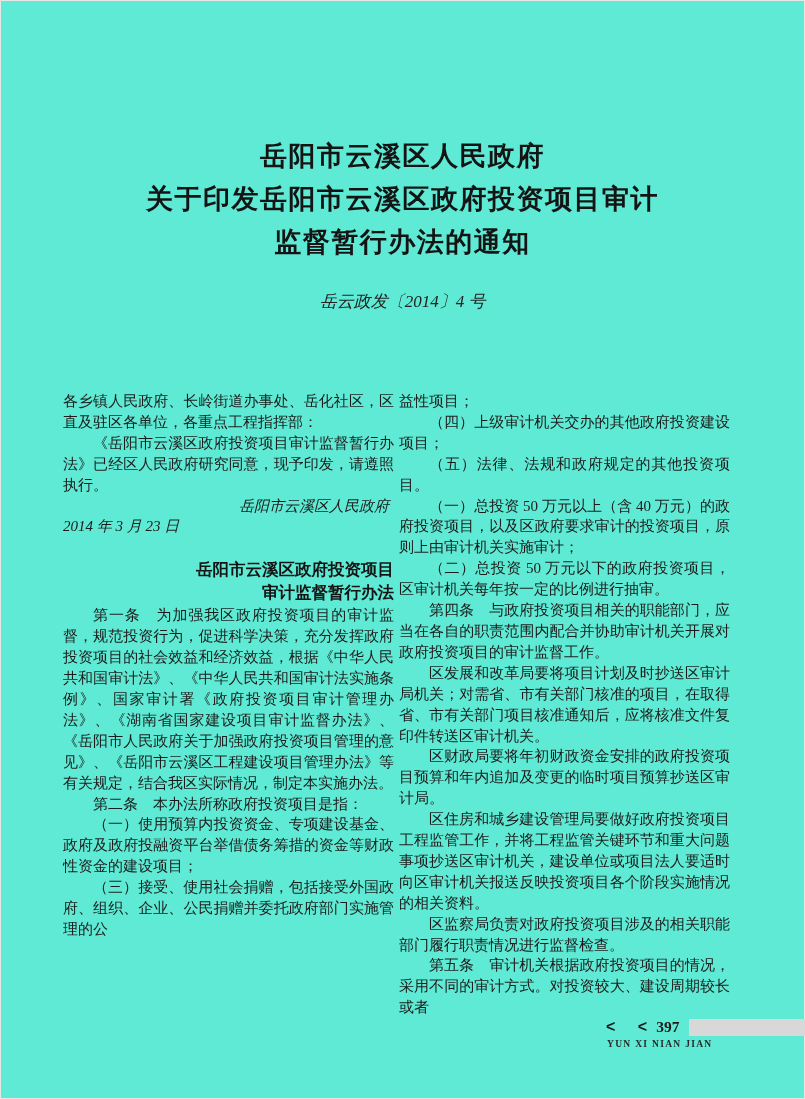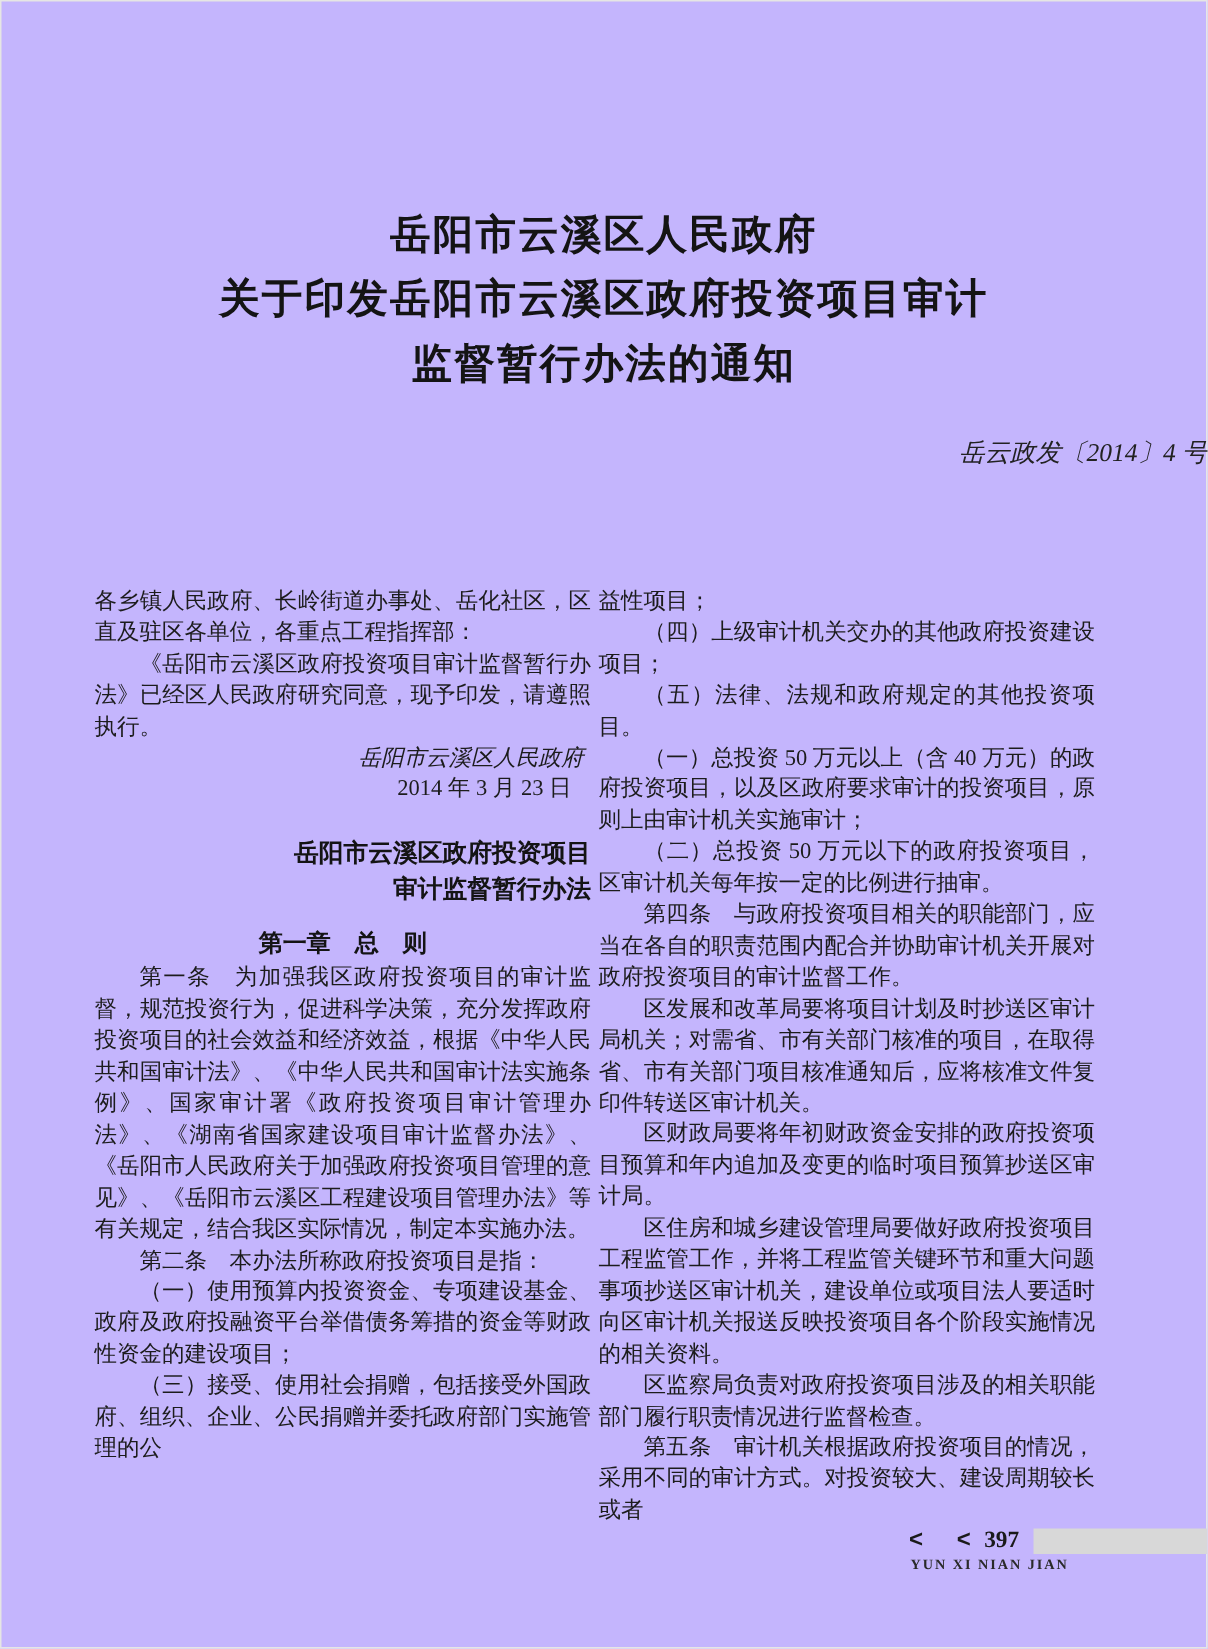--- a/index.html
+++ b/index.html
@@ -2,21 +2,21 @@
 <html><head>
 <meta charset="utf-8">
 <style>
   html, body { margin: 0; padding: 0; }
   body { background: #ffffff; }
 
   .page {
     position: relative;
     width: 805px;
     height: 1099px;
-    background: #c4b5fd;
+    background: #5eead4;
     color: #1a1a1a;
     font-family: "Liberation Serif", "DejaVu Serif", serif;
     overflow: hidden;
     box-shadow: inset 0 0 0 1px #e6e6e4;
   }
 
   
   .title-block {
     position: absolute;
     top: 135px;
@@ -31,21 +31,21 @@
     color: #141414;
   }
   .title-line { display: block; }
 
   
   .doc-number {
     position: absolute;
     top: 289px;
     left: 0;
     width: 100%;
-    text-align: right;
+    text-align: center;
     font-style: italic;
     font-size: 17px;
     line-height: 26px;
     color: #222;
   }
 
   
   .columns {
     position: absolute;
     top: 391px;
@@ -65,22 +65,23 @@
   .column p.flush { text-indent: 0; }
 
   .sig-line {
     text-indent: 0 !important;
     text-align: right;
     font-style: italic;
     padding-right: 5px;
   }
   .date-line {
     text-indent: 0 !important;
-    text-align: right;
+    text-align: left;
     padding-right: 13px;
+    font-style: italic;
   }
 
   .subtitle {
     text-indent: 0 !important;
     text-align: right;
     margin-top: 20px !important;
     font-family: "Liberation Sans", "DejaVu Sans", sans-serif;
     font-weight: 700;
     font-size: 16.5px;
     line-height: 24px;
@@ -156,21 +157,20 @@
 
     <div class="column">
       <p class="flush">各乡镇人民政府、长岭街道办事处、岳化社区，区直及驻区各单位，各重点工程指挥部：</p>
       <p>《岳阳市云溪区政府投资项目审计监督暂行办法》已经区人民政府研究同意，现予印发，请遵照执行。</p>
       <p class="sig-line">岳阳市云溪区人民政府</p>
       <p class="date-line">2014 年 3 月 23 日</p>
 
       <p class="subtitle">岳阳市云溪区政府投资项目</p>
       <p class="subtitle" style="margin-top:0 !important;font-family:Liberation Serif, serif;">审计监督暂行办法</p>
 
-      <p class="chapter-heading">第一章　总　则</p>
 
       <p>第一条　为加强我区政府投资项目的审计监督，规范投资行为，促进科学决策，充分发挥政府投资项目的社会效益和经济效益，根据《中华人民共和国审计法》、《中华人民共和国审计法实施条例》、国家审计署《政府投资项目审计管理办法》、《湖南省国家建设项目审计监督办法》、《岳阳市人民政府关于加强政府投资项目管理的意见》、《岳阳市云溪区工程建设项目管理办法》等有关规定，结合我区实际情况，制定本实施办法。</p>
       <p>第二条　本办法所称政府投资项目是指：</p>
       <p>（一）使用预算内投资资金、专项建设基金、政府及政府投融资平台举借债务筹措的资金等财政性资金的建设项目；</p>
       <p>（三）接受、使用社会捐赠，包括接受外国政府、组织、企业、公民捐赠并委托政府部门实施管理的公</p>
     </div>
 
     <div class="column">
       <p class="flush">益性项目；</p>
       <p>（四）上级审计机关交办的其他政府投资建设项目；</p>

